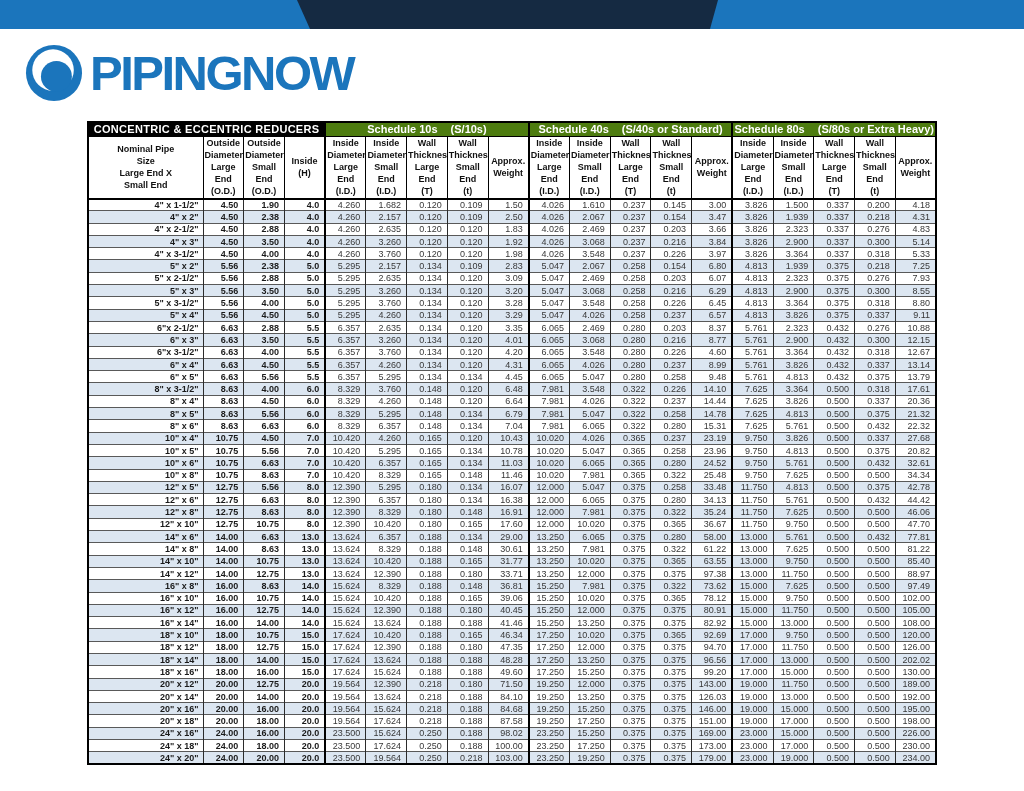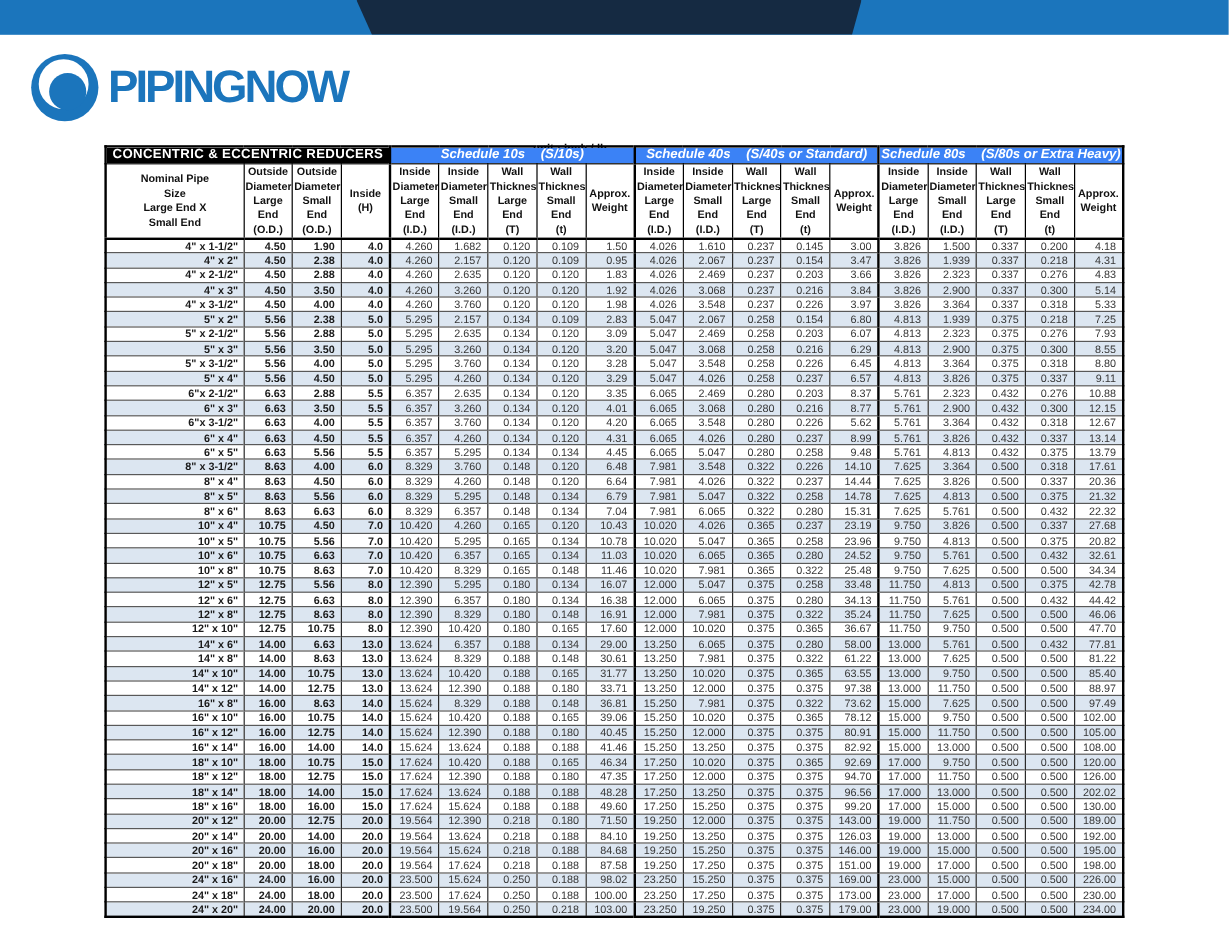--- a/index.html
+++ b/index.html
@@ -5,35 +5,35 @@
   html,body{margin:0;padding:0;background:#ffffff;}
   body{width:1024px;height:791px;position:relative;overflow:hidden;font-family:"Liberation Sans",sans-serif;}
 
   
   .topbar{position:absolute;left:0;top:0;width:1024px;height:29px;background:#1b75bc;}
   .topbar-navy{position:absolute;left:297px;top:0;width:421px;height:29px;background:#152a42;
     clip-path:polygon(0 0,100% 0,calc(100% - 8px) 100%,13px 100%);}
 
   
   .logo{position:absolute;left:25px;top:44px;display:flex;align-items:center;gap:7px;cursor:pointer;}
-  .logo-text{font-weight:bold;font-size:38px;letter-spacing:-2.5px;color:#1b75bc;line-height:58px;}
+  .logo-text{font-weight:bold;font-size:49px;letter-spacing:-2.5px;color:#1b75bc;line-height:58px;}
 
   
   .unit{position:absolute;top:119px;left:87px;width:850px;text-align:center;padding-right:74px;box-sizing:border-box;
     font-size:9.5px;font-weight:bold;color:#111;}
 
   
   table.red{position:absolute;left:87px;top:121px;width:850px;border-collapse:collapse;table-layout:fixed;
     border:2px solid #000;}
   table.red th,table.red td{box-sizing:border-box;}
 
   tr.bars th{height:13px;font-size:11px;font-weight:bold;color:#fff;
     border:1px solid #000;border-bottom:1.5px solid #000;padding:0;line-height:13px;white-space:nowrap;overflow:hidden;}
   th.title{background:#000;letter-spacing:.3px;}
-  th.sched{background:#3b82f6;font-style:italic;}
+  th.sched{background:#4d7c0f;}
   .sn{margin-right:13px;}
 
   tr.cols th{height:62px;background:#fff;color:#111;font-size:9px;font-weight:bold;line-height:12px;
     text-align:center;vertical-align:middle;white-space:pre-line;border:1px solid #000;border-bottom:2px solid #000;
     padding:0 1px;overflow:hidden;}
 
   tbody td{height:12.3px;font-size:9px;line-height:10px;text-align:right;padding:0 5px 0 0;
     border-right:1px solid #2b2b2b;border-left:1px solid #2b2b2b;border-top:1px solid #595959;
     white-space:nowrap;overflow:hidden;color:#1a1a1a;}
   tbody td.name{font-weight:bold;padding-right:4px;}
@@ -189,21 +189,21 @@
       </tr>
       <tr class="alt">
         <td class="name">4" x 2"</td>
         <td class="dim">4.50</td>
         <td class="dim">2.38</td>
         <td class="dim">4.0</td>
         <td class="val g">4.260</td>
         <td class="val">2.157</td>
         <td class="val">0.120</td>
         <td class="val">0.109</td>
-        <td class="val">0.95</td>
+        <td class="val">2.50</td>
         <td class="val g">4.026</td>
         <td class="val">2.067</td>
         <td class="val">0.237</td>
         <td class="val">0.154</td>
         <td class="val">3.47</td>
         <td class="val g">3.826</td>
         <td class="val">1.939</td>
         <td class="val">0.337</td>
         <td class="val">0.218</td>
         <td class="val">4.31</td>
@@ -425,21 +425,21 @@
         <td class="dim">5.5</td>
         <td class="val g">6.357</td>
         <td class="val">3.760</td>
         <td class="val">0.134</td>
         <td class="val">0.120</td>
         <td class="val">4.20</td>
         <td class="val g">6.065</td>
         <td class="val">3.548</td>
         <td class="val">0.280</td>
         <td class="val">0.226</td>
-        <td class="val">5.62</td>
+        <td class="val">4.60</td>
         <td class="val g">5.761</td>
         <td class="val">3.364</td>
         <td class="val">0.432</td>
         <td class="val">0.318</td>
         <td class="val">12.67</td>
       </tr>
       <tr class="alt">
         <td class="name">6" x 4"</td>
         <td class="dim">6.63</td>
         <td class="dim">4.50</td>

